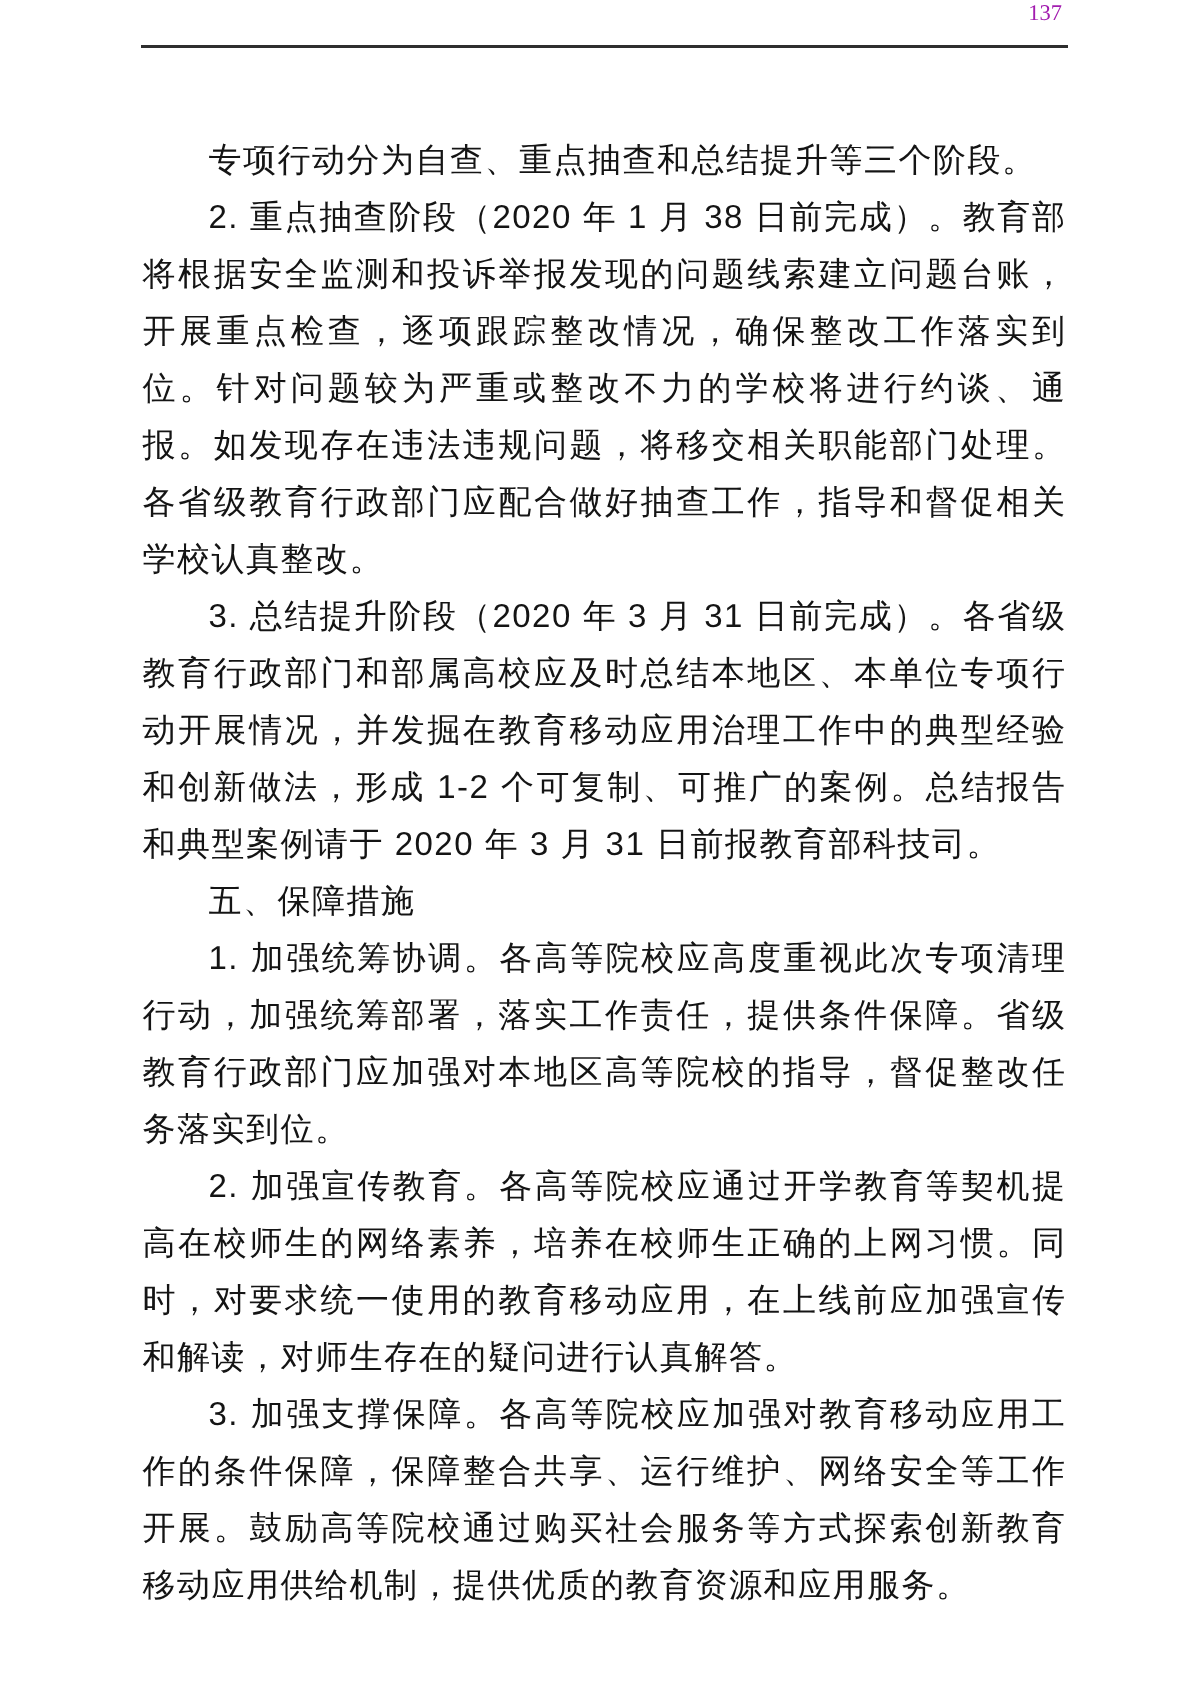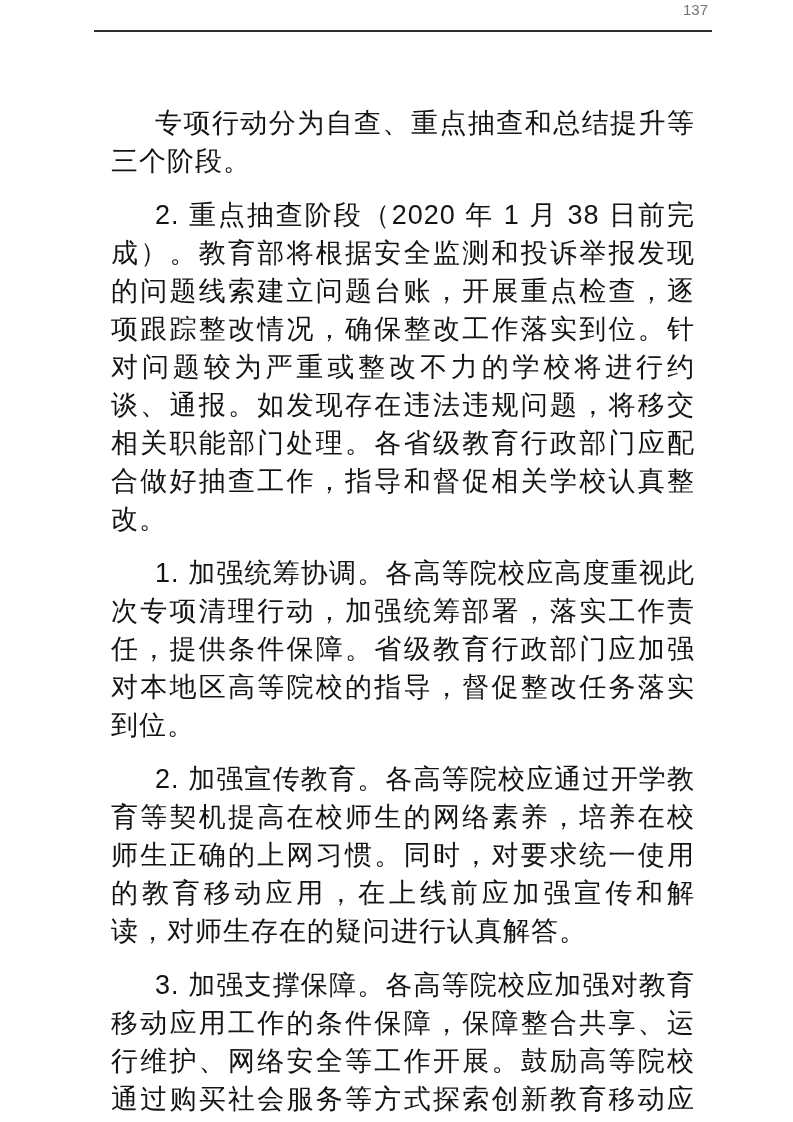--- a/index.html
+++ b/index.html
@@ -13,58 +13,60 @@
     height: 1122px;
     background: #ffffff;
     overflow: hidden;
     font-family: "Liberation Sans", sans-serif;
     color: #141414;
   }
   .page-number {
     position: absolute;
     top: 1px;
     right: 85px;
-    font-family: Liberation Sans, sans-serif;
+    font-family: Liberation Serif, serif;
     font-size: 15px;
-    color: #737373;
+    color: #a21caf;
   }
   .header-rule {
     position: absolute;
     left: 94px;
     top: 30px;
     width: 618px;
     height: 2px;
     background: #2e2e2e;
   }
   .body-text {
     position: absolute;
     left: 95px;
     top: 88px;
     width: 616px;
   }
   .body-text p {
-    margin: 16px;
+    margin: 0;
     padding: 0;
-    font-size: 27px;
+    font-size: 22px;
     line-height: 38px;
     letter-spacing: 1px;
     text-align: justify;
     text-indent: 44px;
     word-break: break-all;
   }
 </style>
 </head>
 <body>
 
 <div class="page">
   <div class="page-number">137</div>
 
   <div class="header-rule"></div>
 
   <div class="body-text">
     <p>专项行动分为自查、重点抽查和总结提升等三个阶段。</p>
     <p>2. 重点抽查阶段（2020 年 1 月 38 日前完成）。教育部将根据安全监测和投诉举报发现的问题线索建立问题台账，开展重点检查，逐项跟踪整改情况，确保整改工作落实到位。针对问题较为严重或整改不力的学校将进行约谈、通报。如发现存在违法违规问题，将移交相关职能部门处理。各省级教育行政部门应配合做好抽查工作，指导和督促相关学校认真整改。</p>
+    <p>3. 总结提升阶段（2020 年 3 月 31 日前完成）。各省级教育行政部门和部属高校应及时总结本地区、本单位专项行动开展情况，并发掘在教育移动应用治理工作中的典型经验和创新做法，形成 1-2 个可复制、可推广的案例。总结报告和典型案例请于 2020 年 3 月 31 日前报教育部科技司。</p>
+    <p>五、保障措施</p>
     <p>1. 加强统筹协调。各高等院校应高度重视此次专项清理行动，加强统筹部署，落实工作责任，提供条件保障。省级教育行政部门应加强对本地区高等院校的指导，督促整改任务落实到位。</p>
     <p>2. 加强宣传教育。各高等院校应通过开学教育等契机提高在校师生的网络素养，培养在校师生正确的上网习惯。同时，对要求统一使用的教育移动应用，在上线前应加强宣传和解读，对师生存在的疑问进行认真解答。</p>
     <p>3. 加强支撑保障。各高等院校应加强对教育移动应用工作的条件保障，保障整合共享、运行维护、网络安全等工作开展。鼓励高等院校通过购买社会服务等方式探索创新教育移动应用供给机制，提供优质的教育资源和应用服务。</p>
 
   </div>
 </div>
 
 </body></html>

